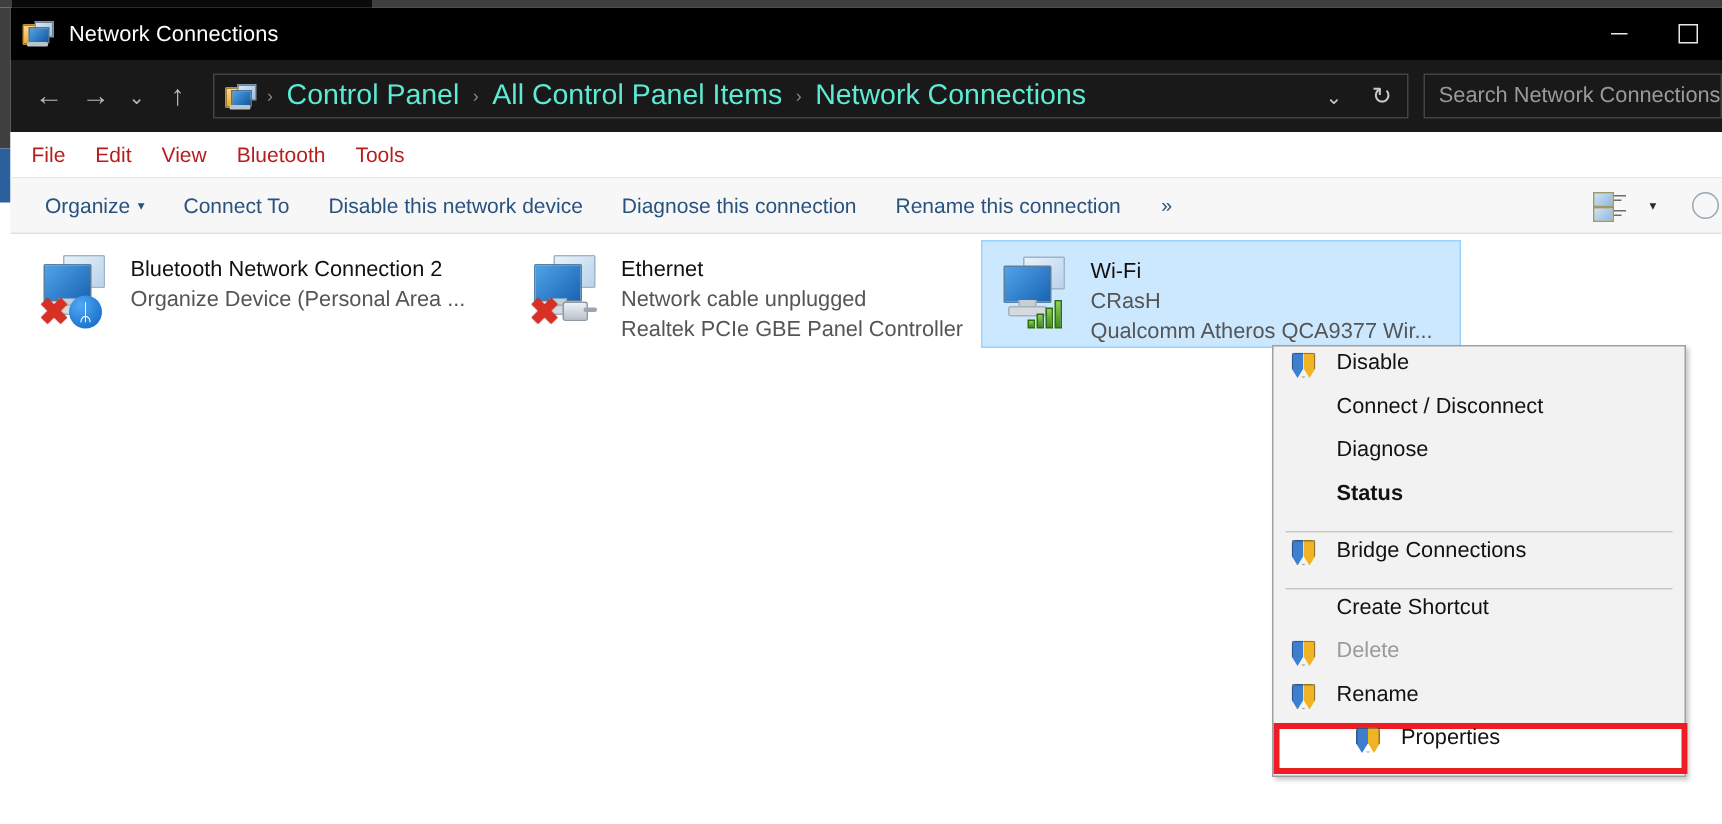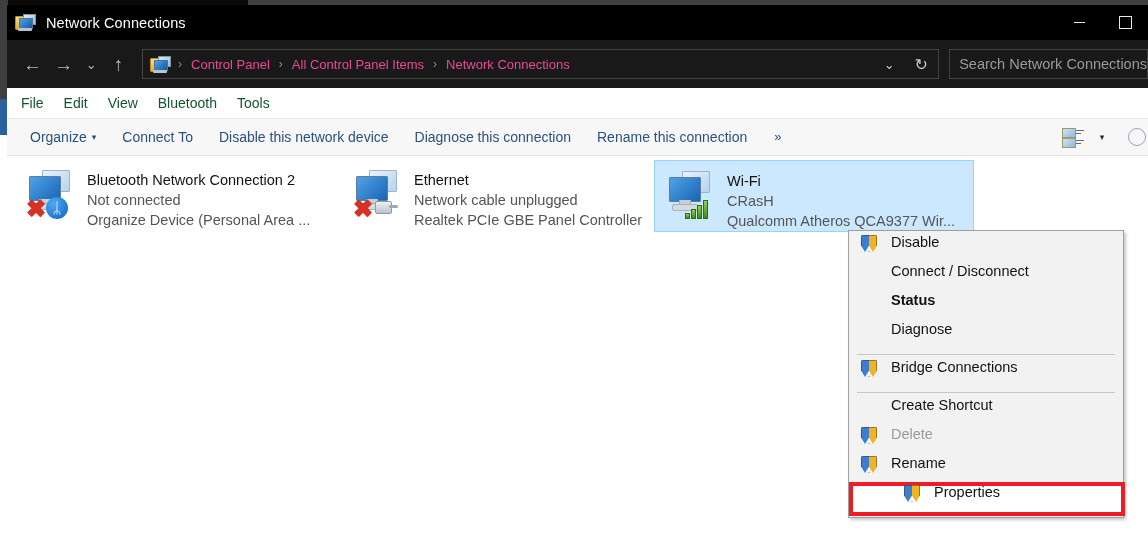--- a/index.html
+++ b/index.html
@@ -122,22 +122,22 @@
     box-sizing: border-box;
     background: #191919;
   }
   .addr-icon {
     margin-left: 7px;
     width: 20px; height: 18px;
     position: relative;
     flex: none;
   }
   .crumb {
-    color: #ec4899;
-    font-size: 13px;
+    color: #5eead4;
+    font-size: 19px;
     white-space: nowrap;
     padding: 0 1px;
   }
   .crumb-sep {
     color: #8a8a8a;
     font-size: 12px;
     padding: 0 8px;
     user-select: none;
   }
   .addr-spacer { flex: 1; }
@@ -176,21 +176,21 @@
     left: 7px; top: 88px;
     width: 1141px; height: 30px;
     background: #ffffff;
     display: flex;
     align-items: center;
     border-bottom: 1px solid #e8e8e8;
   }
   .menubar-item {
     padding: 0 10px;
     font-size: 14px;
-    color: #14532d;
+    color: #b91c1c;
     height: 30px;
     line-height: 30px;
     white-space: nowrap;
   }
   .menubar-item.first { margin-left: 4px; }
 
   
   .cmdbar {
     position: absolute;
     left: 7px; top: 119px;
@@ -615,21 +615,20 @@
           <div class="mon-back"></div>
           <div class="mon-front"></div>
           <div class="mon-stand"></div>
           <div class="mon-base"></div>
           <div class="badge-x">✖</div>
           <div class="badge-bt">ᛦ</div>
         </div>
       </div>
       <div class="conn-text">
         <div class="conn-name">Bluetooth Network Connection 2</div>
-        <div class="conn-status">Not connected</div>
         <div class="conn-device">Organize Device (Personal Area ...</div>
       </div>
     </div>
 
     <div class="conn-item" style="left:335px; width:315px;">
       <div class="conn-icon">
         <div class="pcicon">
           <div class="mon-back"></div>
           <div class="mon-front"></div>
           <div class="mon-stand"></div>
@@ -683,28 +682,28 @@
           </div>
       </div>
       <div class="ctx-label">Disable</div>
     </div>
 
     <div class="ctx-item">
       <div class="ctx-icon"></div>
       <div class="ctx-label">Connect / Disconnect</div>
     </div>
 
+    <div class="ctx-item">
+      <div class="ctx-icon"></div>
+      <div class="ctx-label">Diagnose</div>
+    </div>
+
     <div class="ctx-item bold">
       <div class="ctx-icon"></div>
       <div class="ctx-label">Status</div>
-    </div>
-
-    <div class="ctx-item">
-      <div class="ctx-icon"></div>
-      <div class="ctx-label">Diagnose</div>
     </div>
 
     <div class="ctx-sep"></div>
 
     <div class="ctx-item">
       <div class="ctx-icon">
         <div class="shield">
             <div class="half-l"></div>
             <div class="half-r"></div>
             <div class="outline"></div>

